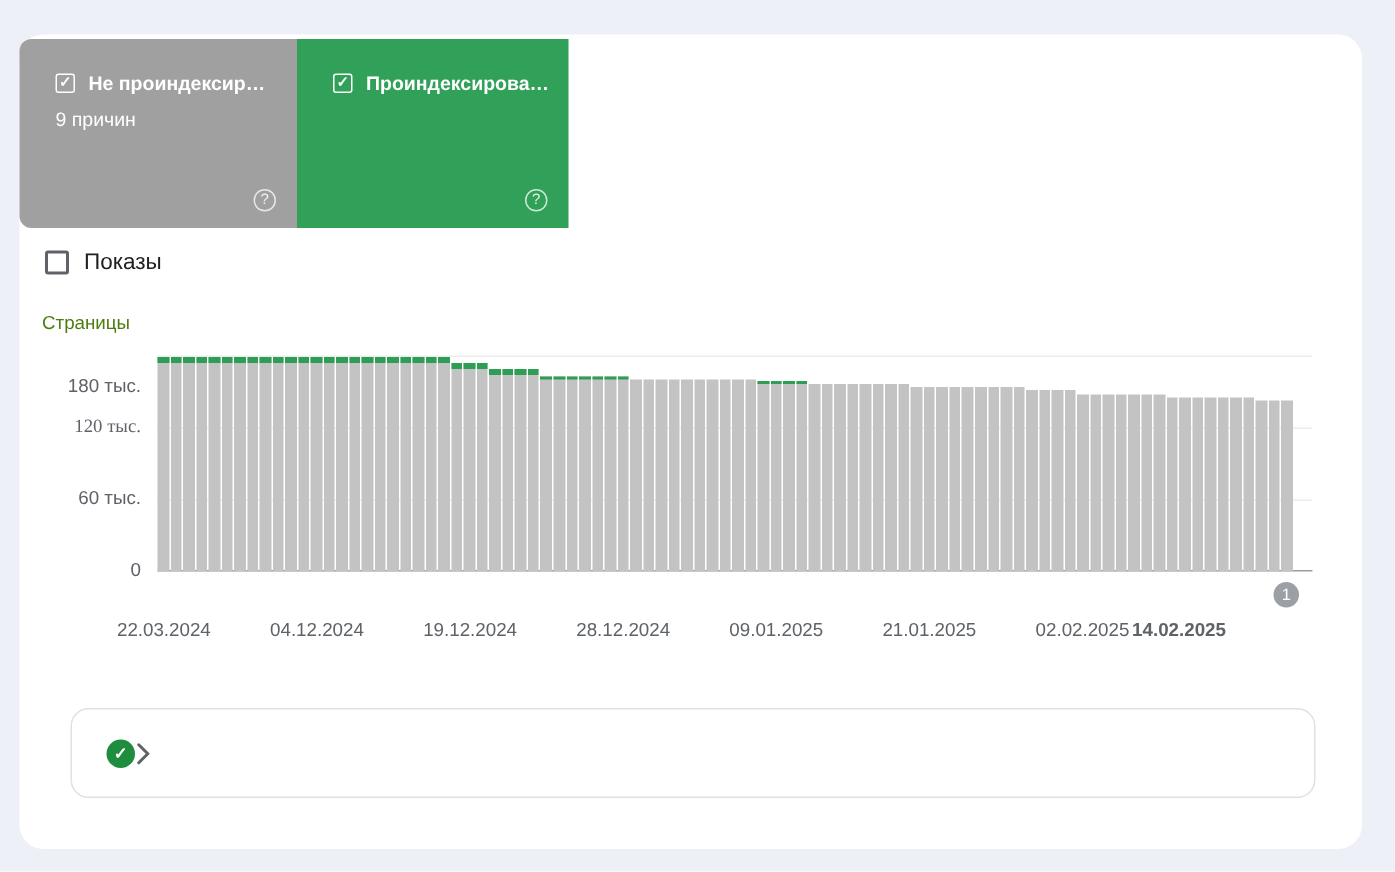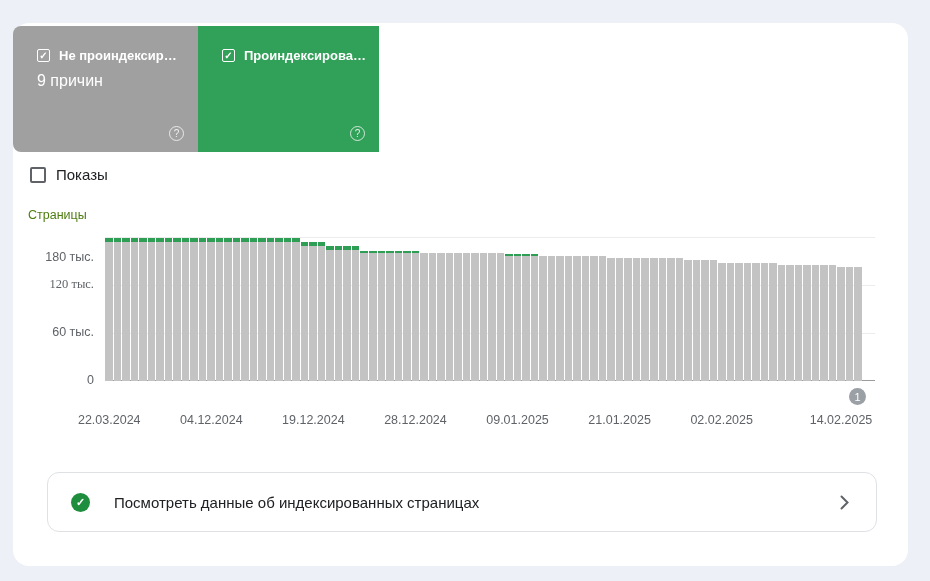--- a/index.html
+++ b/index.html
@@ -12,21 +12,21 @@
   #page{position:relative;width:930px;height:581px;background:var(--page-bg);overflow:hidden;}
   #panel{position:absolute;left:13px;top:23px;width:895px;height:543px;background:var(--panel-bg);border-radius:16px;}
   
   .card{position:absolute;top:26px;height:126px;color:#fff;padding:22px 18px 14px 24px;cursor:pointer;}
   #card-not-indexed{left:13px;width:185px;background:var(--card-gray);border-radius:8px 0 0 8px;}
   #card-indexed{left:198px;width:181px;background:var(--card-green);}
   .card-head{display:flex;align-items:center;gap:9px;font-size:13px;font-weight:700;white-space:nowrap;}
   .cbx-white{width:13px;height:13px;border:1.5px solid #fff;border-radius:2px;flex:0 0 auto;
              display:flex;align-items:center;justify-content:center;font-size:10px;line-height:1;color:#fff;}
   .card-value{font-size:32px;font-weight:400;margin-top:14px;letter-spacing:-.5px;}
-  .card-sub{font-size:16px;margin-top:9px;}
+  .card-sub{font-size:13px;margin-top:9px;}
   .help{position:absolute;right:14px;bottom:11px;width:15px;height:15px;border:1.5px solid rgba(255,255,255,.75);
         border-radius:50%;color:rgba(255,255,255,.85);font-size:10px;display:flex;align-items:center;justify-content:center;cursor:pointer;}
   
   #impressions{position:absolute;left:30px;top:166px;display:flex;align-items:center;gap:10px;cursor:pointer;}
   #impressions .box{width:16px;height:16px;border:2px solid #5f6368;border-radius:2px;background:#fff;}
   #impressions .lbl{font-size:15px;color:var(--text);}
   
   #chart-title{position:absolute;left:28px;top:208px;font-size:12.5px;color:#4d7c0f;}
   .gridline{position:absolute;left:105px;width:770px;height:1px;background:var(--grid);}
   #baseline{position:absolute;left:105px;top:380px;width:770px;height:1px;background:var(--baseline);}
@@ -260,26 +260,25 @@
       <div class="bar" style="height: 113.6px;"></div>
     </div>
   <div id="xticks">
       <div class="xtick" style="left: 58.2528px;">22.03.2024</div>
       <div class="xtick" style="left: 160.32px;">04.12.2024</div>
       <div class="xtick" style="left: 262.388px;">19.12.2024</div>
       <div class="xtick" style="left: 364.455px;">28.12.2024</div>
       <div class="xtick" style="left: 466.522px;">09.01.2025</div>
       <div class="xtick" style="left: 568.59px;">21.01.2025</div>
       <div class="xtick" style="left: 670.657px;">02.02.2025</div>
-      <div class="xtick" style="left: 790px;">14.02.2025</div>
+      <div class="xtick" style="left: 735px; font-weight: bold;">14.02.2025</div>
     </div>
   <div id="end-badge">1</div>
 
   <div id="banner">
     <span class="check">✓</span>
-    <span class="txt">Посмотреть данные об индексированных страницах</span>
     <span class="chev">
       <svg width="11" height="17" viewBox="0 0 11 17">
           <path d="M2.5 2.5 L8.5 8.5 L2.5 14.5" stroke="#5f6368" stroke-width="2" fill="none" stroke-linecap="round"></path>
         </svg>
     </span>
   </div>
 </div>
 
 </body></html>

